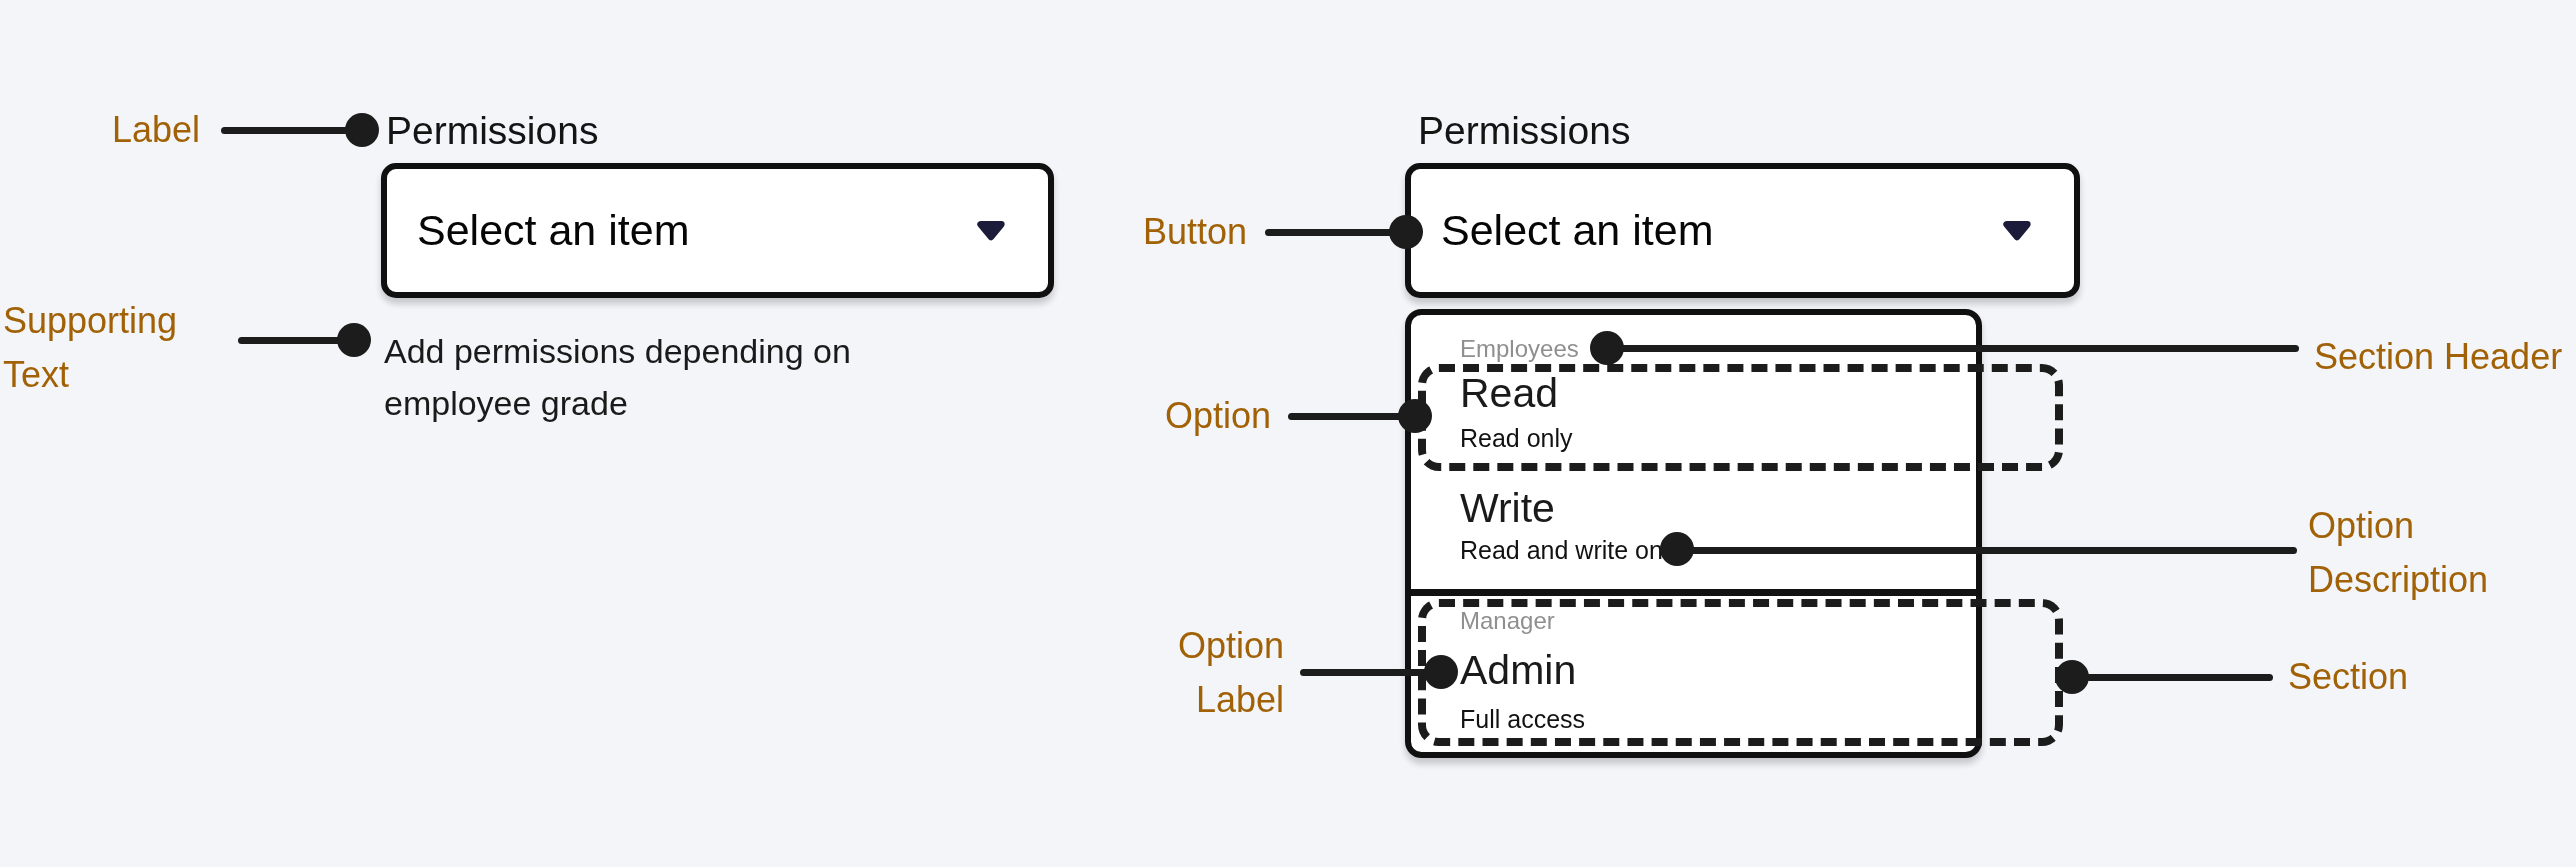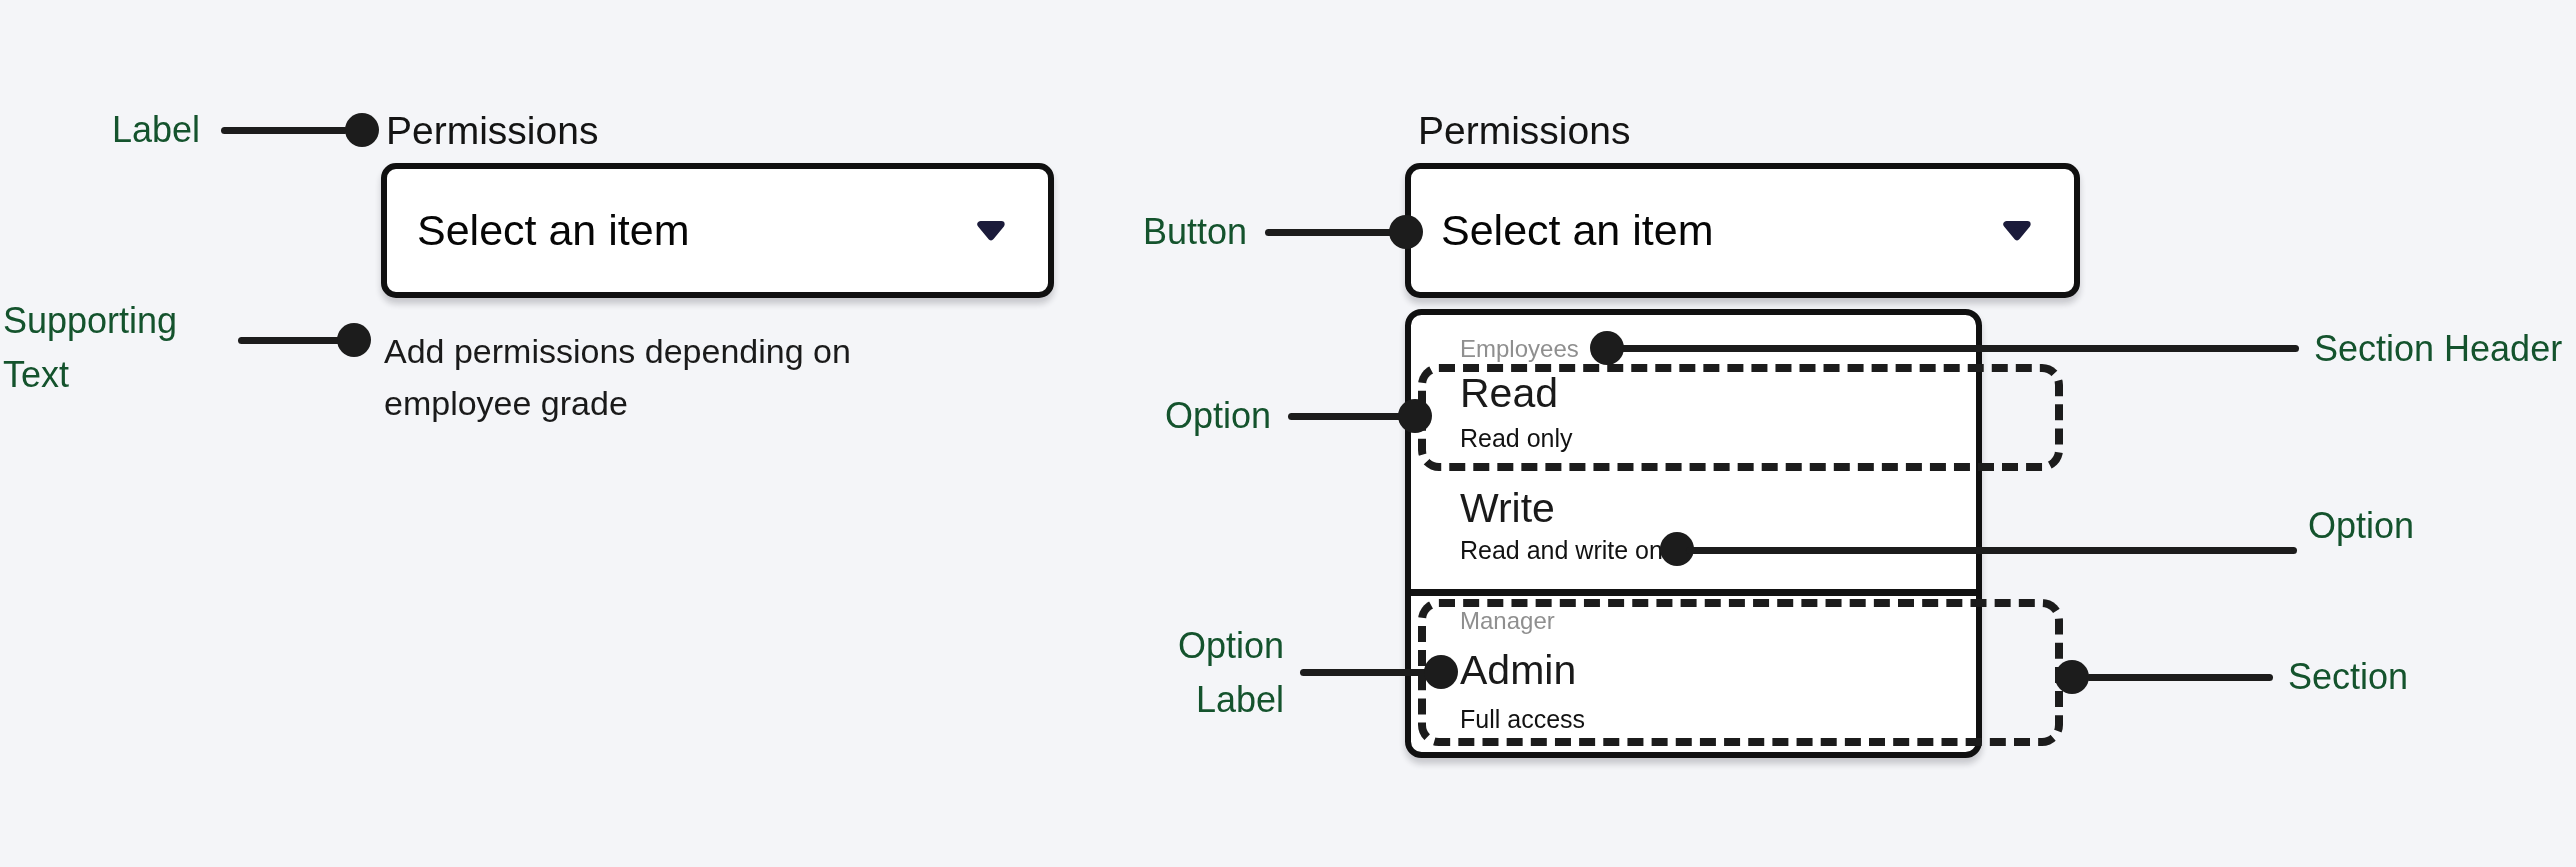--- a/index.html
+++ b/index.html
@@ -14,21 +14,21 @@
     width:2576px;
     height:867px;
     background:#f4f5f8;
     overflow:hidden;
   }
   
   .ann-text{
     position:absolute;
     font-size:36px;
     line-height:36px;
-    color:#14532d;
+    color:#a16207;
     white-space:nowrap;
   }
   .ann-text.two-line{line-height:54px;}
   .ann-line{
     position:absolute;
     height:6.7px;
     background:#1c1c1c;
     border-radius:3.7px;
   }
   .ann-dot{
@@ -189,30 +189,31 @@
       <div>
         <div class="option-label" style="left:49px;top:333px;">Admin</div>
         <div class="option-desc" style="left:49px;top:390px;">Full access</div>
       </div>
 
     </div>
   </div>
 
   <div class="ann-line" style="left:1615px;top:345px;width:684px;"></div>
   <div class="ann-dot" style="left:1590px;top:331px;"></div>
-  <div class="ann-text" style="left:2314px;top:331px;">Section Header</div>
+  <div class="ann-text" style="left:2314px;top:339px;">Section Header</div>
 
   <div class="ann-text right-align" style="left:1092px;top:398px;width:179px;">Option</div>
   <div class="ann-line" style="left:1288px;top:413px;width:116px;"></div>
   <div class="ann-dot" style="left:1398px;top:399px;"></div>
 
   <div class="ann-dot" style="left:1660px;top:532px;"></div>
   <div class="ann-line" style="left:1686px;top:547px;width:611px;"></div>
   <div class="ann-text two-line" style="left:2308px;top:499px;">
     <div>Option</div>
+    <div>Description</div>
   </div>
 
   <div class="ann-text two-line right-align" style="left:1105px;top:619px;width:179px;">
     <div>Option</div>
     <div>Label</div>
   </div>
   <div class="ann-line" style="left:1300px;top:669px;width:131px;"></div>
   <div class="ann-dot" style="left:1424px;top:655px;"></div>
 
   <div class="ann-dot" style="left:2055px;top:660px;"></div>

